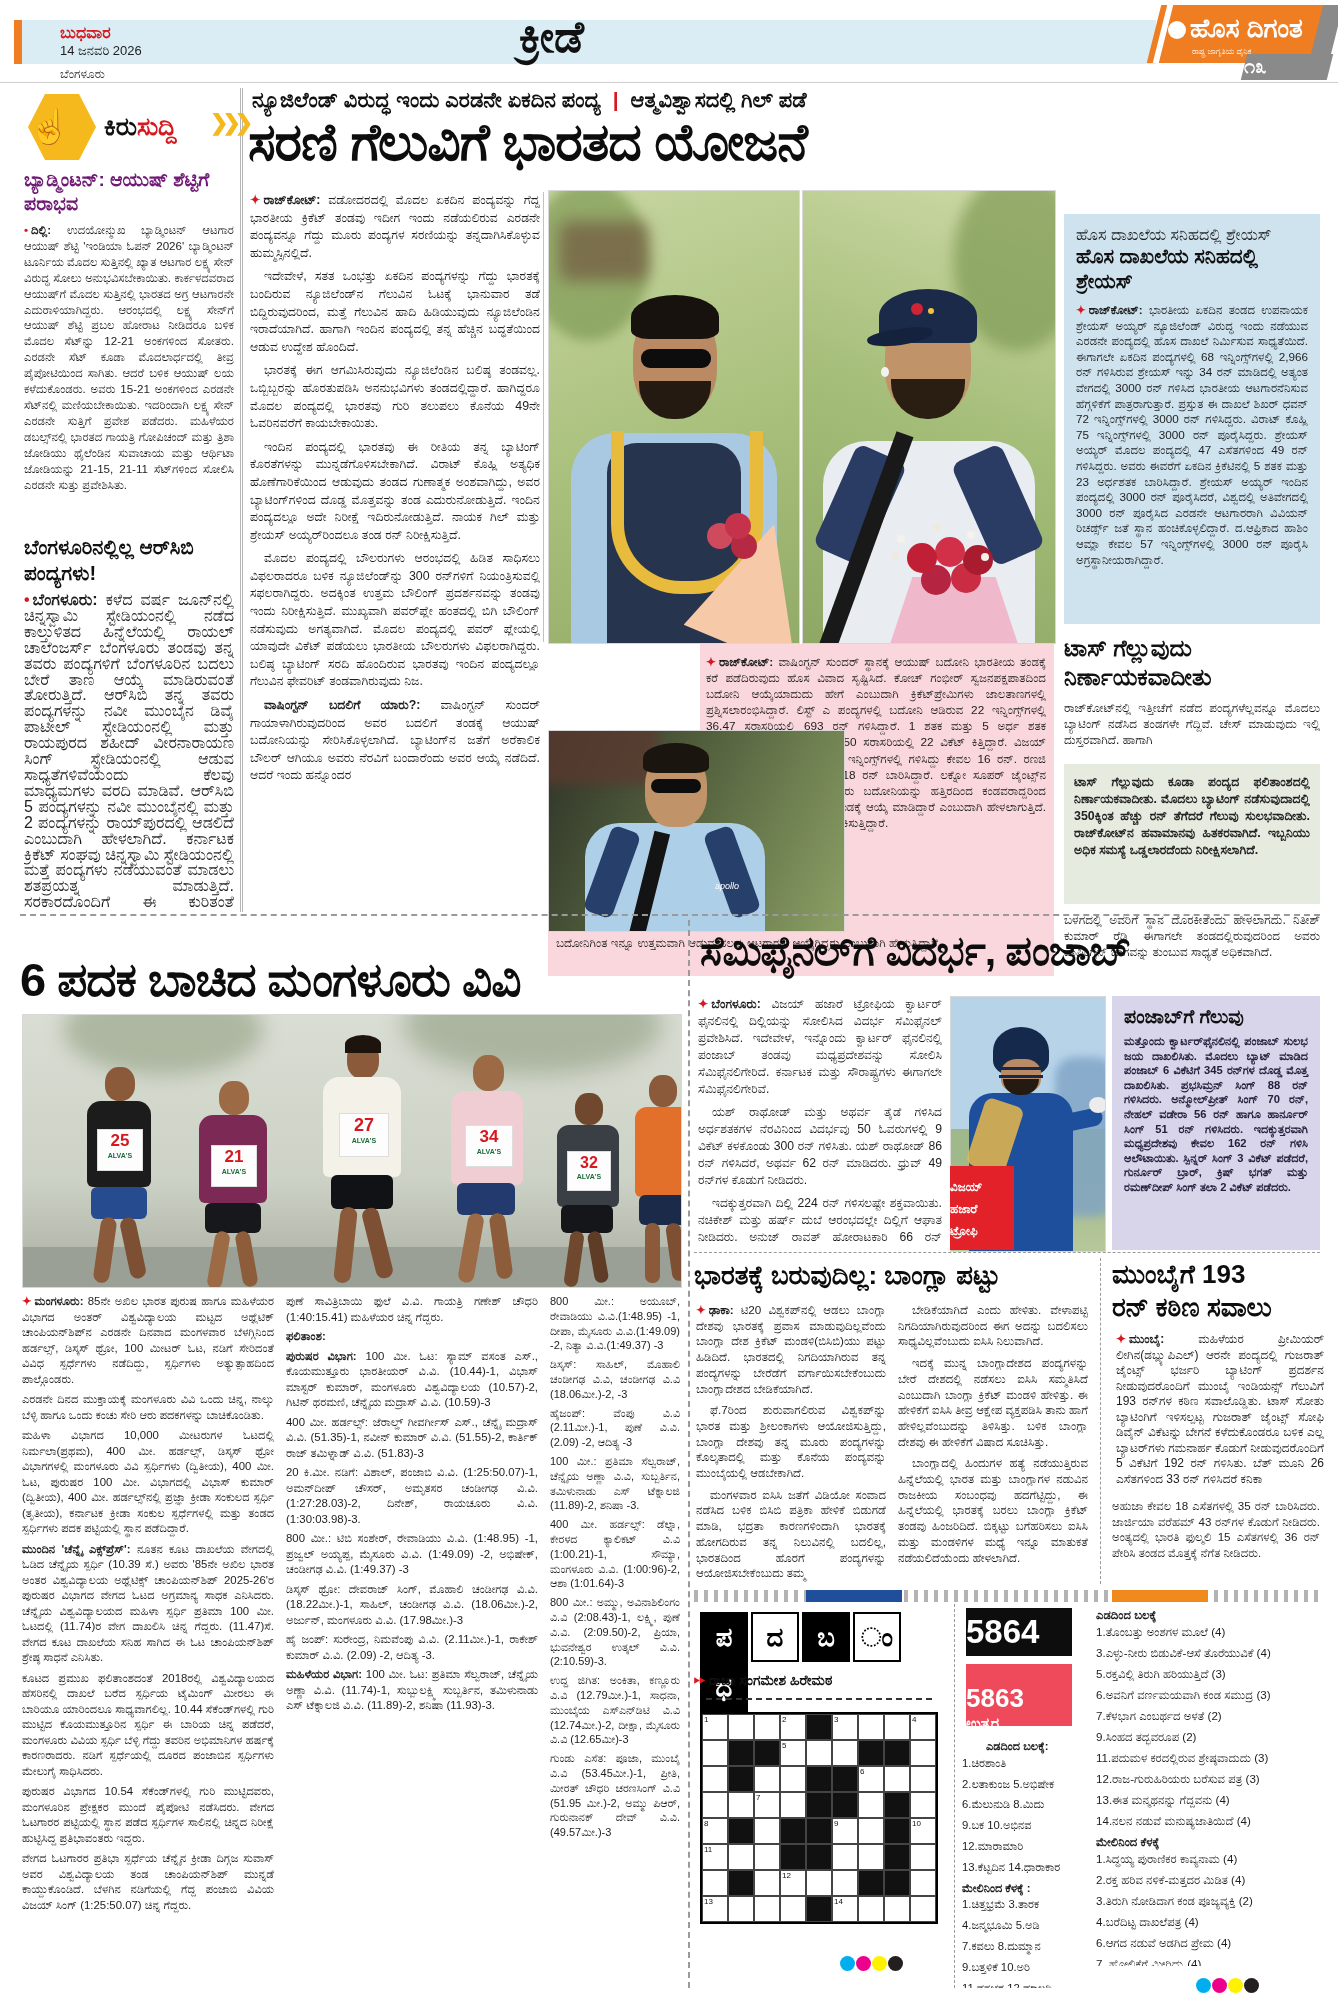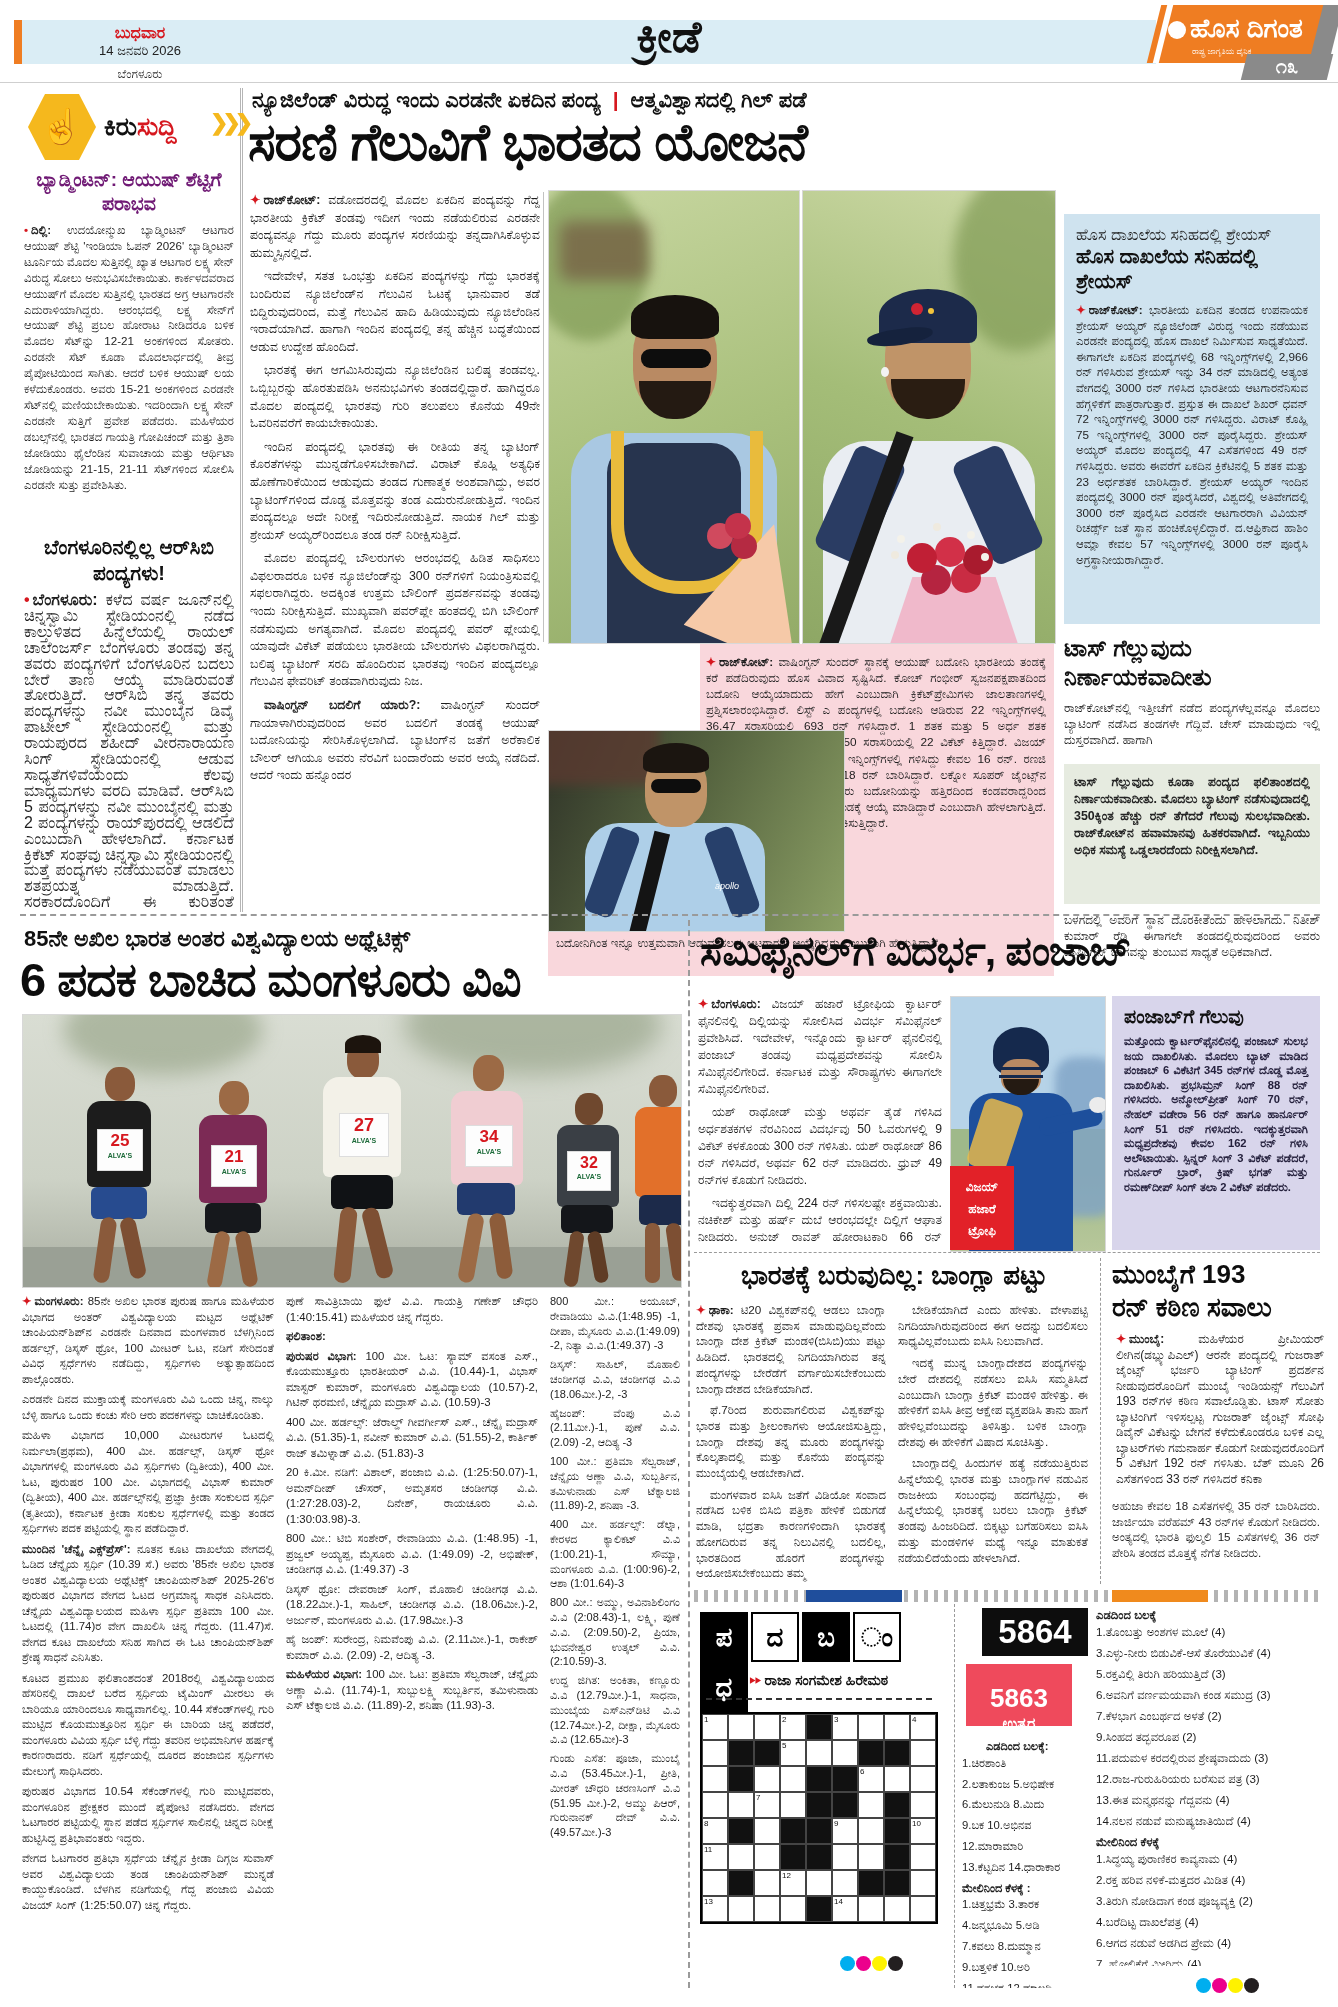--- a/index.html
+++ b/index.html
@@ -5,21 +5,21 @@
   html,body{margin:0;padding:0;background:#e9e9e9;}
   #page{position:relative;width:1338px;height:2007px;background:#ffffff;margin:0 auto;
         font-family:"Liberation Sans",sans-serif;color:#1d1d1d;overflow:hidden;}
   .abs{position:absolute;}
   .just{text-align:justify;}
   .just p{margin:0 0 6px 0;}
   .ind p{text-indent:14px;}
   .bu{color:#d6181f;font-weight:bold;margin-right:3px;}
   b{font-weight:bold;}
   .ovh{overflow:hidden;}
-  .ctr{text-align:center;}
+  .ctr{}
   
   .band{background:#daedf5;}
   .vrule{border-left:1px solid #c2c2c2;}
   .vrule2{border-left:3px double #b5b5b5;}
   .hdash{border-top:2px dashed #9a9a9a;}
   .vdash{border-left:2px dashed #9a9a9a;}
   .photo{overflow:hidden;border:1px solid #d8d8d8;background:#cbd6aa;}
   .ph{position:absolute;}
   
   #xw-grid{display:grid;grid-template-columns:repeat(9,26px);grid-auto-rows:26px;
@@ -164,21 +164,20 @@
   </div>
 
   <div class="abs" style="left:1064px;top:634px;width:256px;font-size:23px;font-weight:900;line-height:29px;color:#111;">ಟಾಸ್ ಗೆಲ್ಲುವುದು ನಿರ್ಣಾಯಕವಾದೀತು</div>
   <div class="abs just" style="left:1064px;top:700px;width:256px;height:60px;font-size:12px;line-height:16px;">ರಾಜ್‌ಕೋಟ್‌ನಲ್ಲಿ ಇತ್ತೀಚೆಗೆ ನಡೆದ ಪಂದ್ಯಗಳೆಲ್ಲವನ್ನೂ ಮೊದಲು ಬ್ಯಾಟಿಂಗ್ ನಡೆಸಿದ ತಂಡಗಳೇ ಗೆದ್ದಿವೆ. ಚೇಸ್ ಮಾಡುವುದು ಇಲ್ಲಿ ದುಸ್ತರವಾಗಿದೆ. ಹಾಗಾಗಿ</div>
   <div class="abs just ovh" style="left:1064px;top:764px;width:256px;height:140px;background:#e6ebe0;padding:10px;box-sizing:border-box;font-size:12.4px;line-height:17px;font-weight:bold;color:#222;">ಟಾಸ್ ಗೆಲ್ಲುವುದು ಕೂಡಾ ಪಂದ್ಯದ ಫಲಿತಾಂಶದಲ್ಲಿ ನಿರ್ಣಾಯಕವಾದೀತು. ಮೊದಲು ಬ್ಯಾಟಿಂಗ್ ನಡೆಸುವುದಾದಲ್ಲಿ 350ಕ್ಕಿಂತ ಹೆಚ್ಚು ರನ್ ತೆಗೆದರೆ ಗೆಲುವು ಸುಲಭವಾದೀತು. ರಾಜ್‌ಕೋಟ್‌ನ ಹವಾಮಾನವು ಹಿತಕರವಾಗಿದೆ. ಇಬ್ಬನಿಯು ಅಧಿಕ ಸಮಸ್ಯೆ ಒಡ್ಡಲಾರದೆಂದು ನಿರೀಕ್ಷಿಸಲಾಗಿದೆ.</div>
   <div class="abs just" style="left:1064px;top:912px;width:256px;height:66px;font-size:12px;line-height:16px;">ಬಳಗದಲ್ಲಿ ಅವರಿಗೆ ಸ್ಥಾನ ದೊರಕೀತೆಂದು ಹೇಳಲಾಗದು. ನಿತೀಶ್ ಕುಮಾರ್ ರೆಡ್ಡಿ ಈಗಾಗಲೇ ತಂಡದಲ್ಲಿರುವುದರಿಂದ ಅವರು ವಾಷಿಂಗ್ಟನ್ ಜಾಗವನ್ನು ತುಂಬುವ ಸಾಧ್ಯತೆ ಅಧಿಕವಾಗಿದೆ.</div>
 
   <div class="abs hdash" style="left:20px;top:914px;width:1300px;"></div>
   <div class="abs vdash" style="left:688px;top:920px;height:1068px;"></div>
 
-  <div class="abs" style="left:24px;top:926px;width:660px;font-size:22px;font-weight:900;color:#111;">85ನೇ ಅಖಿಲ ಭಾರತ ಅಂತರ ವಿಶ್ವವಿದ್ಯಾಲಯ ಅಥ್ಲೆಟಿಕ್ಸ್</div>
   <div class="abs" style="left:20px;top:952px;width:664px;font-size:47px;font-weight:900;letter-spacing:-1px;color:#0d0d0d;">6 ಪದಕ ಬಾಚಿದ ಮಂಗಳೂರು ವಿವಿ</div>
 
   <div class="abs photo" style="left:22px;top:1014px;width:658px;height:272px;background:linear-gradient(#d9ddd3,#cdd2c6 60%,#a8ada0);">
     <div class="ph" style="left:40px;top:-30px;width:200px;height:90px;background:#8b9a7a;border-radius:50%;filter:blur(10px);opacity:.55;"></div>
     <div class="ph" style="left:380px;top:-40px;width:260px;height:100px;background:#7f8f6e;border-radius:50%;filter:blur(12px);opacity:.5;"></div>
     <div class="ph" style="left:0;top:232px;width:658px;height:40px;background:#9aa095;"></div>
 
     <div class="ph" style="left:48px;top:52px;width:96px;height:220px;">
       <div class="ph" style="left:34px;top:0;width:30px;height:34px;background:#8a5a3b;border-radius:45%;"></div>
       <div class="ph" style="left:16px;top:34px;width:64px;height:86px;background:#1c1c1c;border-radius:14px 14px 6px 6px;"></div>
@@ -457,21 +456,21 @@
       <div class="xw-cell"></div>
       <div class="xw-cell"></div>
     </div>
 
   <div class="abs" style="left:840px;top:1956px;">
     <span class="dot" style="background:#00aeef;"></span><span class="dot" style="background:#ec008c;"></span><span class="dot" style="background:#fff200;"></span><span class="dot" style="background:#231f20;"></span>
   </div>
 
   <div class="abs vdash" style="left:954px;top:1604px;height:384px;border-left-width:1px;"></div>
 
-  <div class="abs ctr" style="left:966px;top:1608px;width:106px;height:48px;background:#0d0d0d;color:#fff;font-size:33px;font-weight:900;line-height:48px;margin-left:16px;">5864</div>
+  <div class="abs ctr" style="left:966px;top:1608px;width:106px;height:48px;background:#0d0d0d;color:#fff;font-size:33px;font-weight:900;line-height:48px;">5864</div>
   <div class="abs ctr" style="left:966px;top:1664px;width:106px;height:62px;background:#ef4a5c;color:#fff;">
     <div style="font-size:26px;font-weight:900;line-height:32px;padding-top:18px;">5863</div>
     <div style="font-size:16px;font-weight:bold;line-height:20px;">ಉತ್ತರ</div>
   </div>
   <div class="abs ovh" style="left:962px;top:1738px;width:122px;height:250px;font-size:11.3px;line-height:16.8px;">
     <div style="font-weight:bold;margin-left:24px;">ಎಡದಿಂದ ಬಲಕ್ಕೆ:</div>
     <div class="res">
         <p>1.ಚಿರಶಾಂತಿ</p>
         <p>2.ಲತಾಕುಂಜ 5.ಅಭಿಷೇಕ</p>
         <p>6.ಮೆಲುನುಡಿ 8.ಮಿದು</p>

